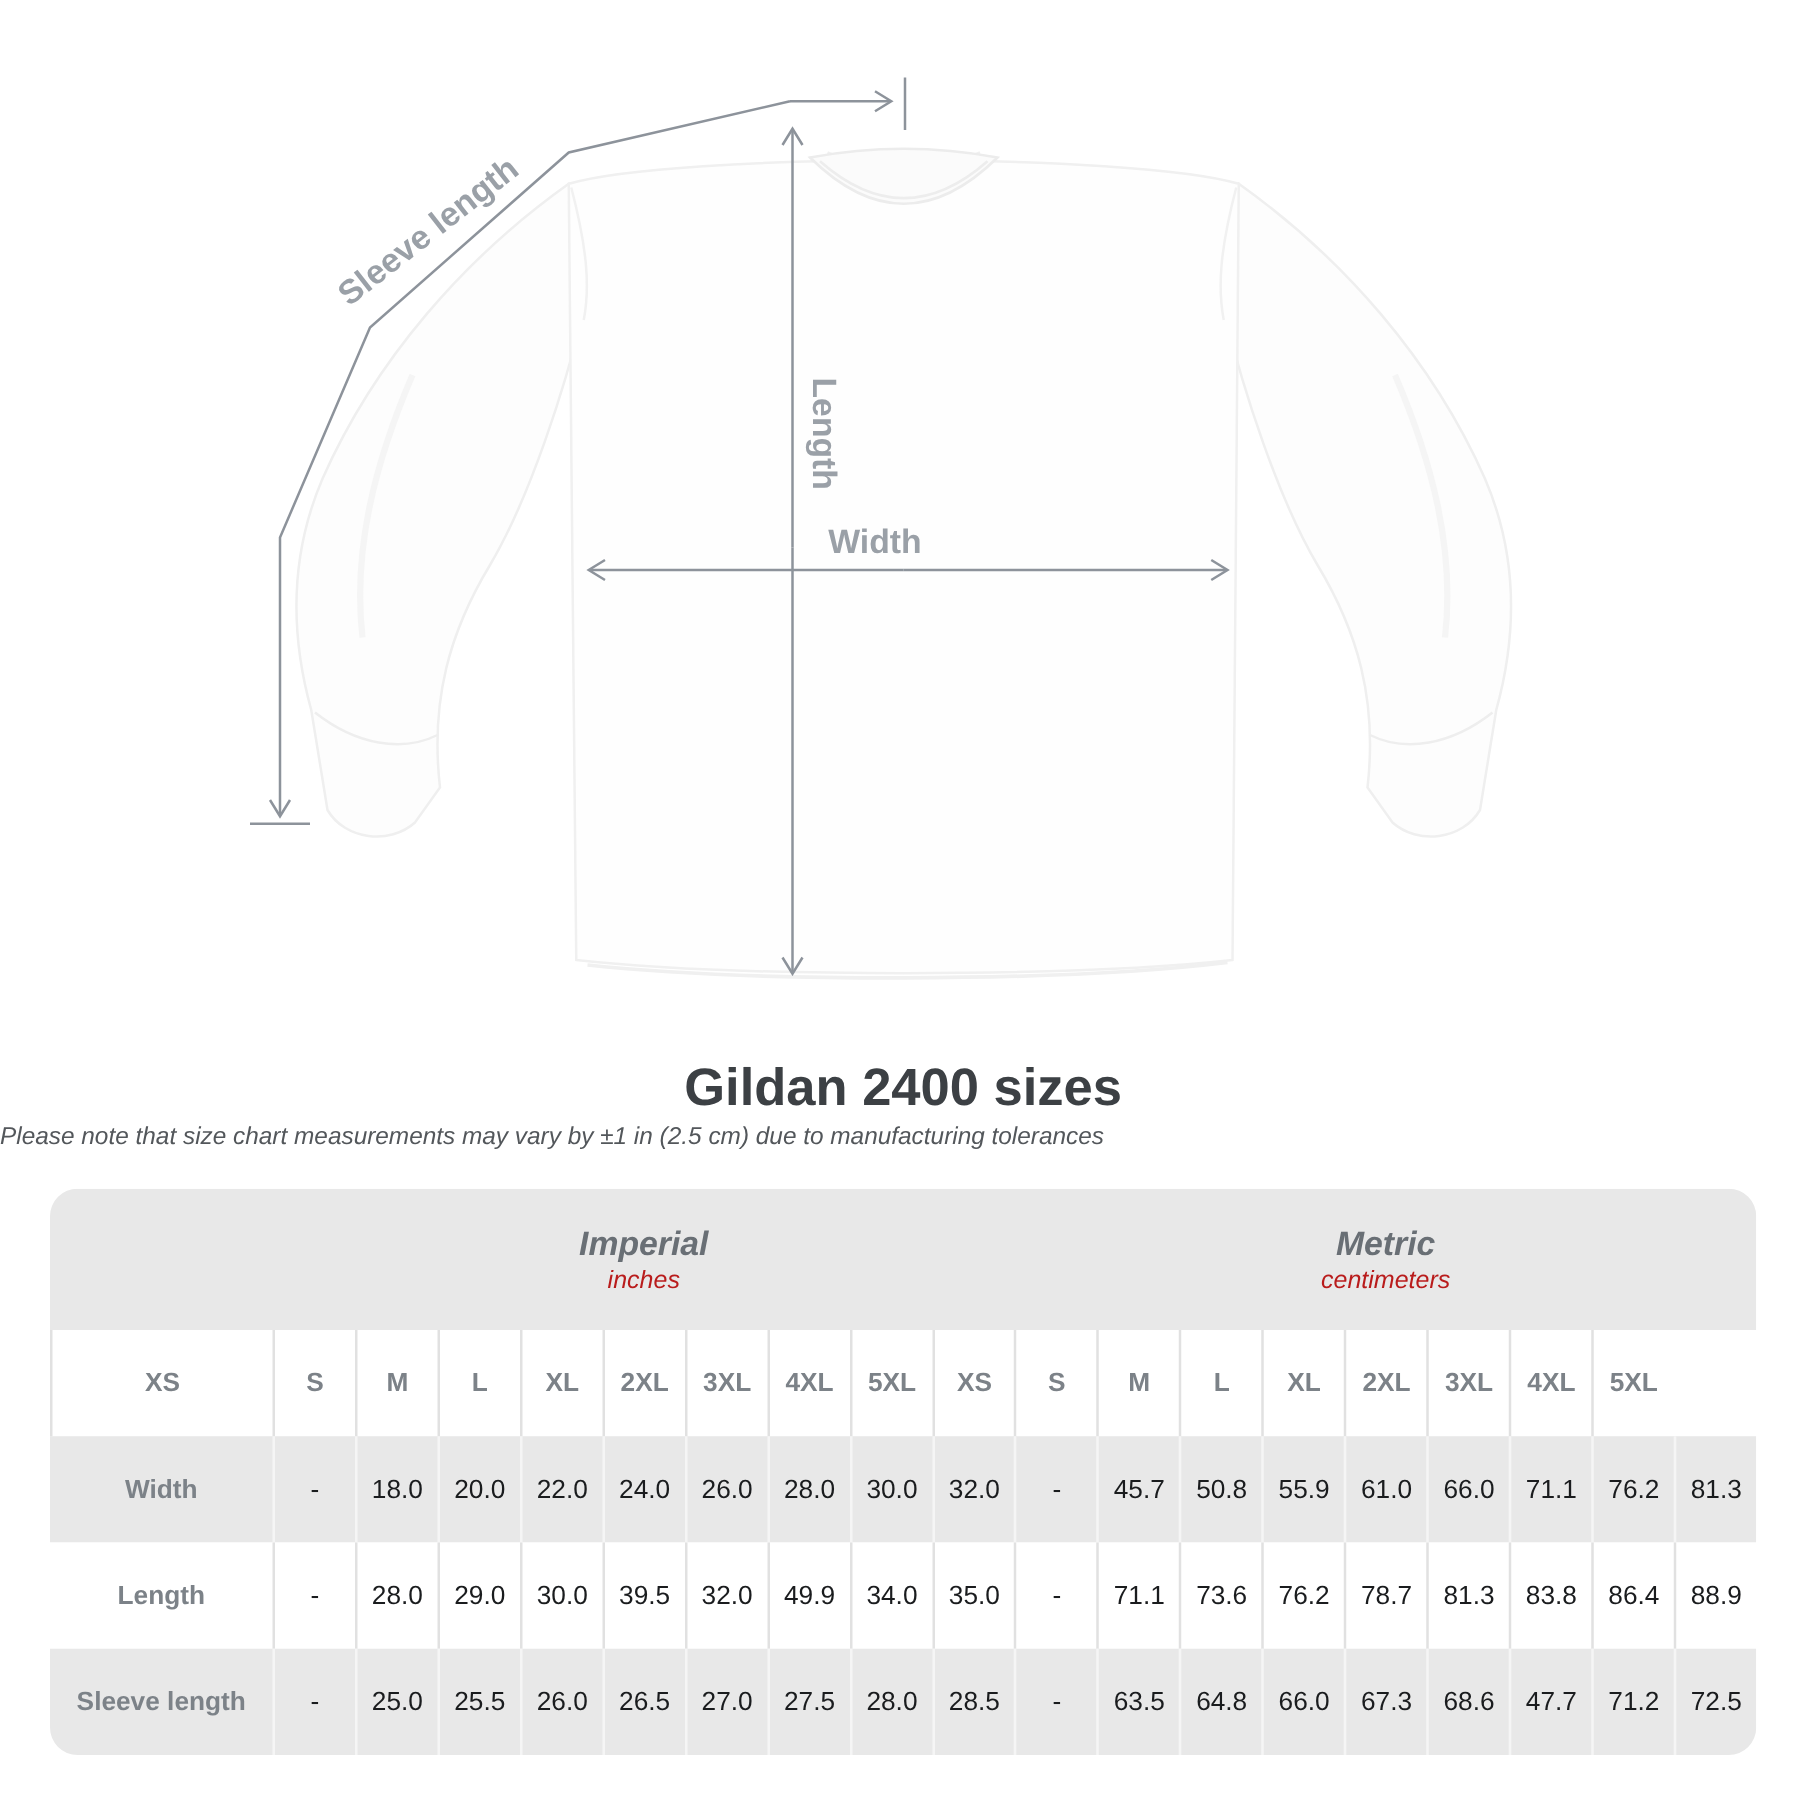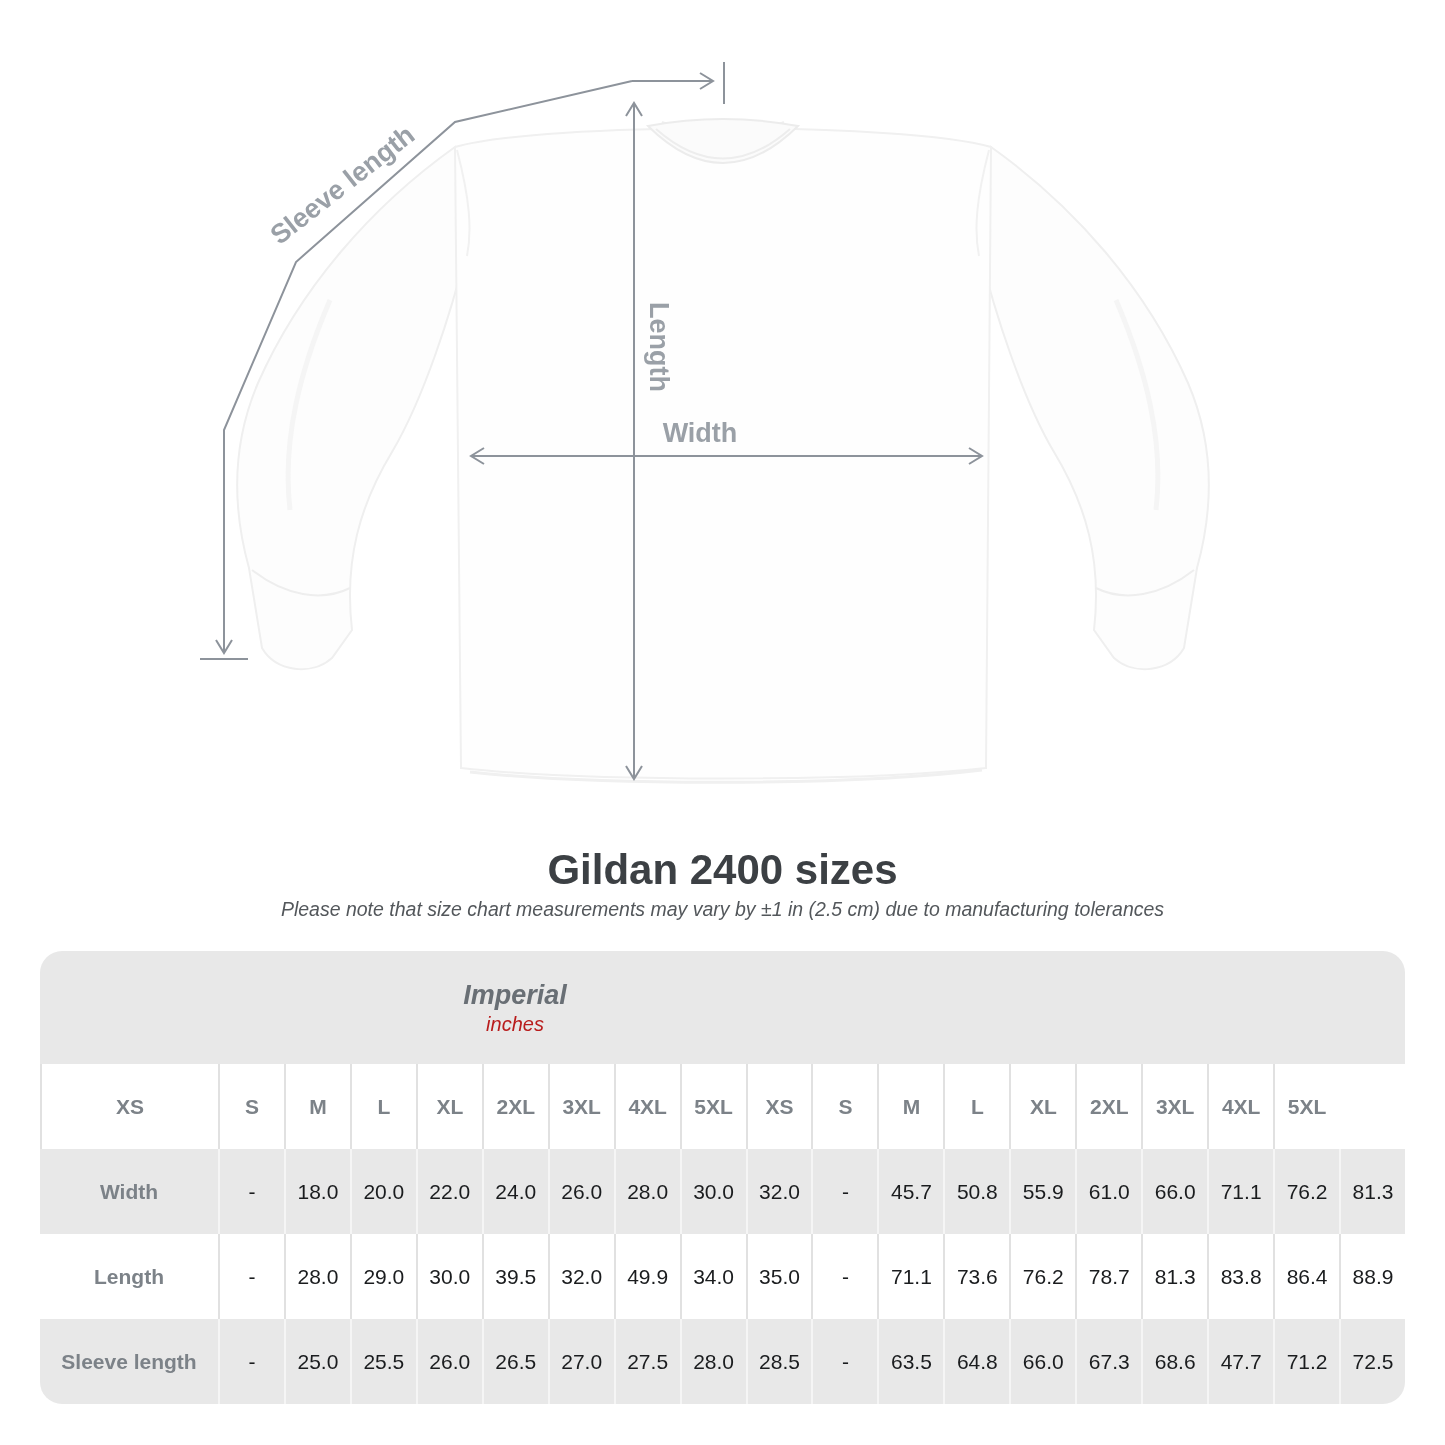--- a/index.html
+++ b/index.html
@@ -8,21 +8,21 @@
     font-family:"Liberation Sans", sans-serif;
   }
   
   .diagram{position:absolute;left:0;top:0;width:1445px;height:840px;}
   
   .page-title{
     position:absolute;left:0;top:846px;width:1445px;text-align:center;
     font-size:42px;font-weight:bold;color:#3c4044;letter-spacing:0;
   }
   .page-subtitle{
-    position:absolute;left:0;top:898px;width:1445px;text-align:center;
+    position:absolute;left:0;top:898px;width:1445px;text-align:left;
     font-size:19.5px;font-style:italic;color:#53575b;
   }
   
   .size-table{
     position:absolute;left:40px;top:951px;width:1365px;height:453px;
     border-radius:22px;overflow:hidden;background:#ffffff;
   }
   .band{
     display:grid;grid-template-columns:178px 594px 593px;height:113px;background:#e8e8e8;
   }
@@ -100,20 +100,24 @@
   <div class="page-title">Gildan 2400 sizes</div>
   <div class="page-subtitle">Please note that size chart measurements may vary by ±1 in (2.5 cm) due to manufacturing tolerances</div>
 
   <div class="size-table">
 
     <div class="band">
       <div></div>
       <div class="unit-group">
         <span class="unit-name">Imperial</span>
         <span class="unit-sub">inches</span>
+      </div>
+      <div class="unit-group">
+        <span class="unit-name">Metric</span>
+        <span class="unit-sub">centimeters</span>
       </div>
     </div>
 
     <div class="grid-row row-white">
       <div class="cell hd">XS</div>
       <div class="cell hd">S</div>
       <div class="cell hd">M</div>
       <div class="cell hd">L</div>
       <div class="cell hd">XL</div>
       <div class="cell hd">2XL</div>

